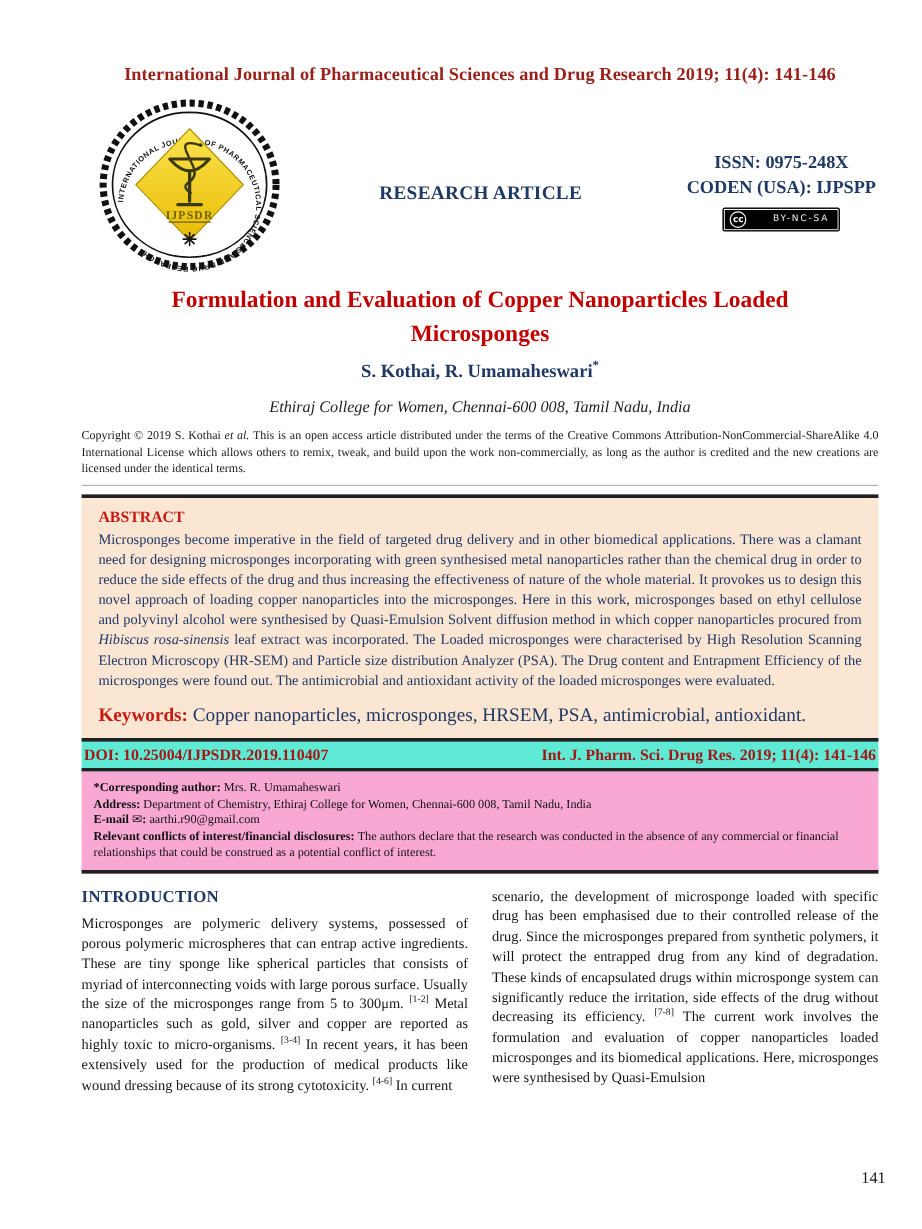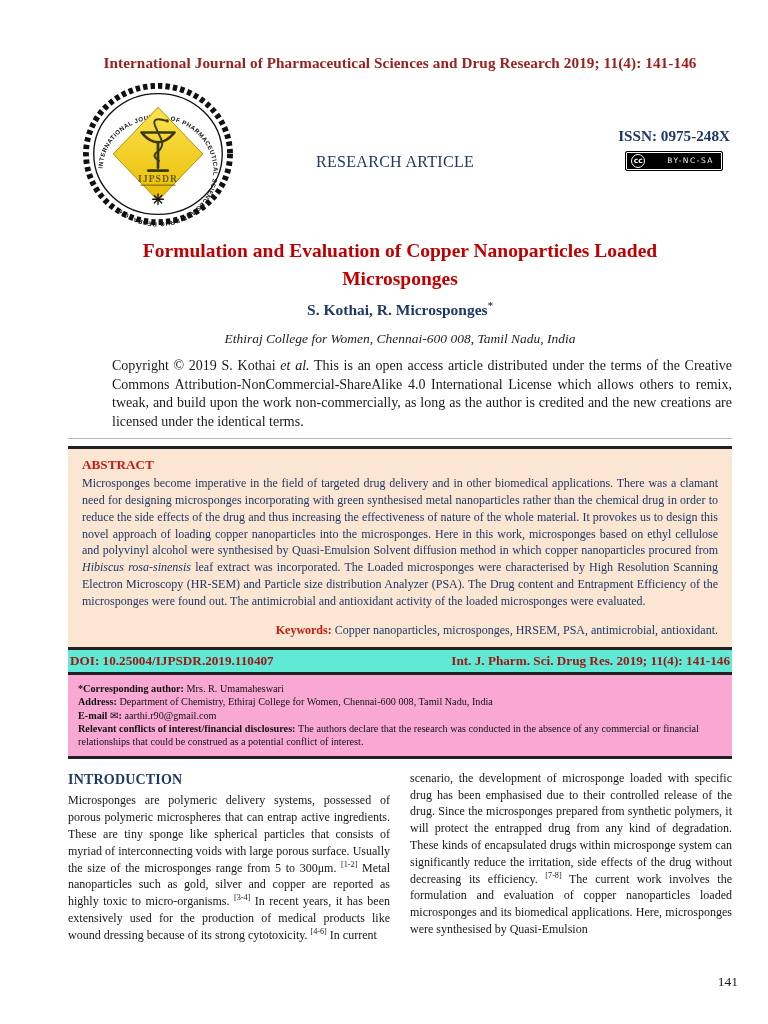--- a/index.html
+++ b/index.html
@@ -10,21 +10,21 @@
   .content { padding:54px 52px 0 52px; }
 
   .journal-header {
     text-align:center; color:#9A211B; font-weight:bold; font-size:15.2px;
     letter-spacing:0.1px;
   }
 
   .masthead { position:relative; height:146px; margin-top:9px; }
   .logo { position:absolute; left:12px; top:0; width:156px; height:146px; }
   .research-article {
-    position:absolute; left:248px; top:72px; color:#1F3864; font-weight:normal;
+    position:absolute; left:248px; top:72px; color:#1F3864; font-weight:bold;
     font-size:16px; letter-spacing:0.3px; white-space:nowrap;
   }
   .issn-block {
     position:absolute; right:2px; top:44px; text-align:center; color:#1F3864;
     font-weight:bold; font-size:15.2px; line-height:1.4;
   }
   .cc-badge {
     display:inline-flex; align-items:center; gap:22px; background:#000;
     box-shadow: inset 0 0 0 1px #fff; border:1px solid #000;
     padding:2px 8px 2px 5px; margin-top:5px; border-radius:2px;
@@ -45,35 +45,34 @@
   }
   .authors {
     margin-top:9px; text-align:center; color:#1F3864; font-weight:bold;
     font-size:15.5px;
   }
   .affiliation {
     margin-top:12px; text-align:center; font-style:italic; font-size:13.5px;
     color:#222;
   }
   .copyright {
-    margin-top:10px; font-size:14px; line-height:1.32; text-align:justify;
+    margin-top:10px; font-size:10px; line-height:1.32; text-align:justify;
     color:#1a1a1a;
-    margin-left:44px;
   }
   .hairline { border:none; border-top:1px solid #b5b5b5; margin:7px 0 7px; }
 
   .abstract-box {
     background:#FBE5D3; border-top:3px solid #212121; padding:8px 14px 9px;
   }
   .abstract-label { color:#C81A11; font-weight:bold; font-size:13.2px; }
   .abstract-text {
     color:#1F3864; font-size:12px; line-height:1.4; text-align:justify;
     margin-top:2px;
   }
-  .keywords-line { margin-top:13px; font-size:12px; color:#1F3864;text-align:right; }
+  .keywords-line { margin-top:13px; font-size:16px; color:#1F3864; }
   .keywords-label { color:#C81A11; font-weight:bold; }
 
   .doi-row {
     display:flex; justify-content:space-between; align-items:center;
     border-top:3px solid #212121; border-bottom:3px solid #212121;
     padding:3px 2px; color:#A31616; font-weight:bold; font-size:13.2px;
     background:#5eead4;
   }
 
   .author-box {
@@ -133,32 +132,33 @@
           <path d="M74.5,121.5 L85.5,121.5"></path>
           <path d="M76.2,117.7 L83.8,125.3"></path>
           <path d="M76.2,125.3 L83.8,117.7"></path>
         </g>
       </svg>
 
       <div class="research-article">RESEARCH ARTICLE</div>
 
       <div class="issn-block">
         <div>ISSN: 0975-248X</div>
+        <div>CODEN (USA): IJPSPP</div>
         <div>
           <span class="cc-badge">
             <span class="cc-circle">cc</span>
             <span class="cc-terms">BY-NC-SA</span>
           </span>
         </div>
       </div>
     </div>
 
     <div class="article-title">Formulation and Evaluation of Copper Nanoparticles Loaded Microsponges</div>
 
-    <div class="authors"><span>S. Kothai, R. Microsponges</span><sup class="ref">*</sup></div>
+    <div class="authors"><span>S. Kothai, R. Umamaheswari</span><sup class="ref">*</sup></div>
 
     <div class="affiliation">Ethiraj College for Women, Chennai-600 008, Tamil Nadu, India</div>
 
     <div class="copyright"><span>Copyright © 2019 S. Kothai </span><i>et al.</i><span> This is an open access article distributed under the terms of the Creative Commons Attribution-NonCommercial-ShareAlike 4.0 International License which allows others to remix, tweak, and build upon the work non-commercially, as long as the author is credited and the new creations are licensed under the identical terms.</span></div>
 
     <hr class="hairline">
 
     <div class="abstract-box">
       <div class="abstract-label">ABSTRACT</div>
       <div class="abstract-text"><span>Microsponges become imperative in the field of targeted drug delivery and in other biomedical applications. There was a clamant need for designing microsponges incorporating with green synthesised metal nanoparticles rather than the chemical drug in order to reduce the side effects of the drug and thus increasing the effectiveness of nature of the whole material. It provokes us to design this novel approach of loading copper nanoparticles into the microsponges. Here in this work, microsponges based on ethyl cellulose and polyvinyl alcohol were synthesised by Quasi-Emulsion Solvent diffusion method in which copper nanoparticles procured from </span><i>Hibiscus rosa-sinensis</i><span> leaf extract was incorporated. The Loaded microsponges were characterised by High Resolution Scanning Electron Microscopy (HR-SEM) and Particle size distribution Analyzer (PSA). The Drug content and Entrapment Efficiency of the microsponges were found out. The antimicrobial and antioxidant activity of the loaded microsponges were evaluated.</span></div>

